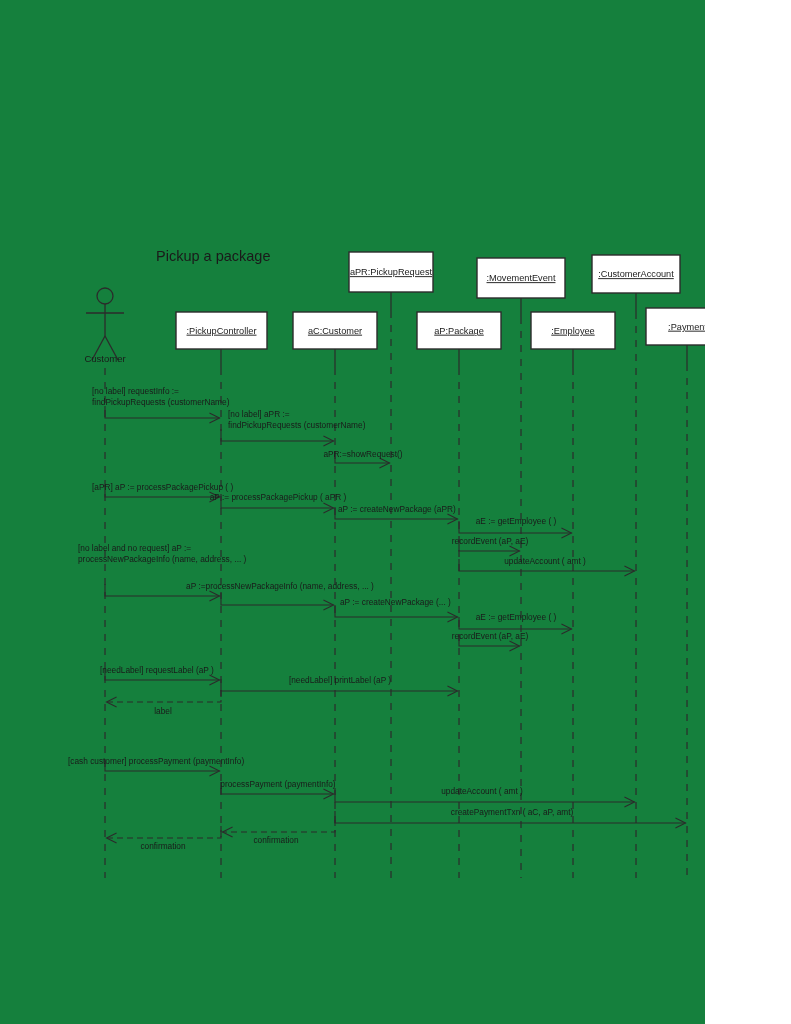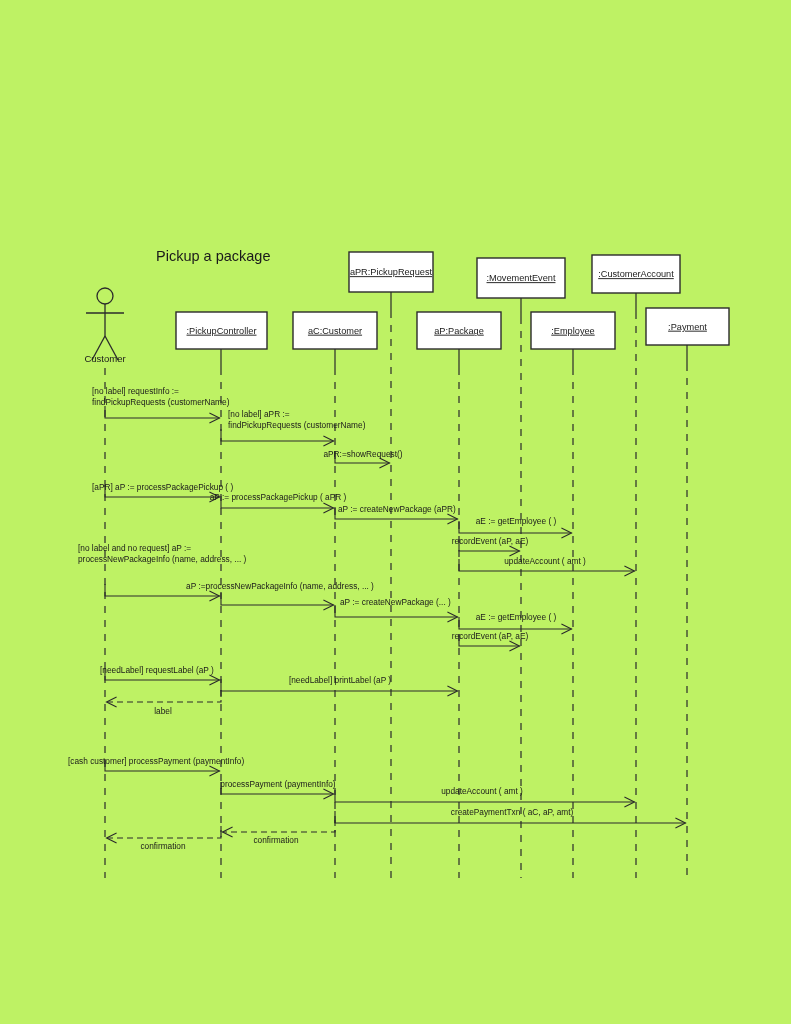--- a/index.html
+++ b/index.html
@@ -6,23 +6,23 @@
     margin: 0;
     padding: 0;
     background: #ffffff;
   }
   body {
     font-family: "Liberation Sans", sans-serif;
     color: #1a1a1a;
   }
   #page {
     position: relative;
-    width: 791px;
+    width: 705px;
     height: 1024px;
-    background: #bef264;
+    background: #15803d;
     overflow: hidden;
   }
   #diagram-svg {
     position: absolute;
     left: 0;
     top: 0;
     width: 791px;
     height: 1024px;
   }
   .diagram-title {

